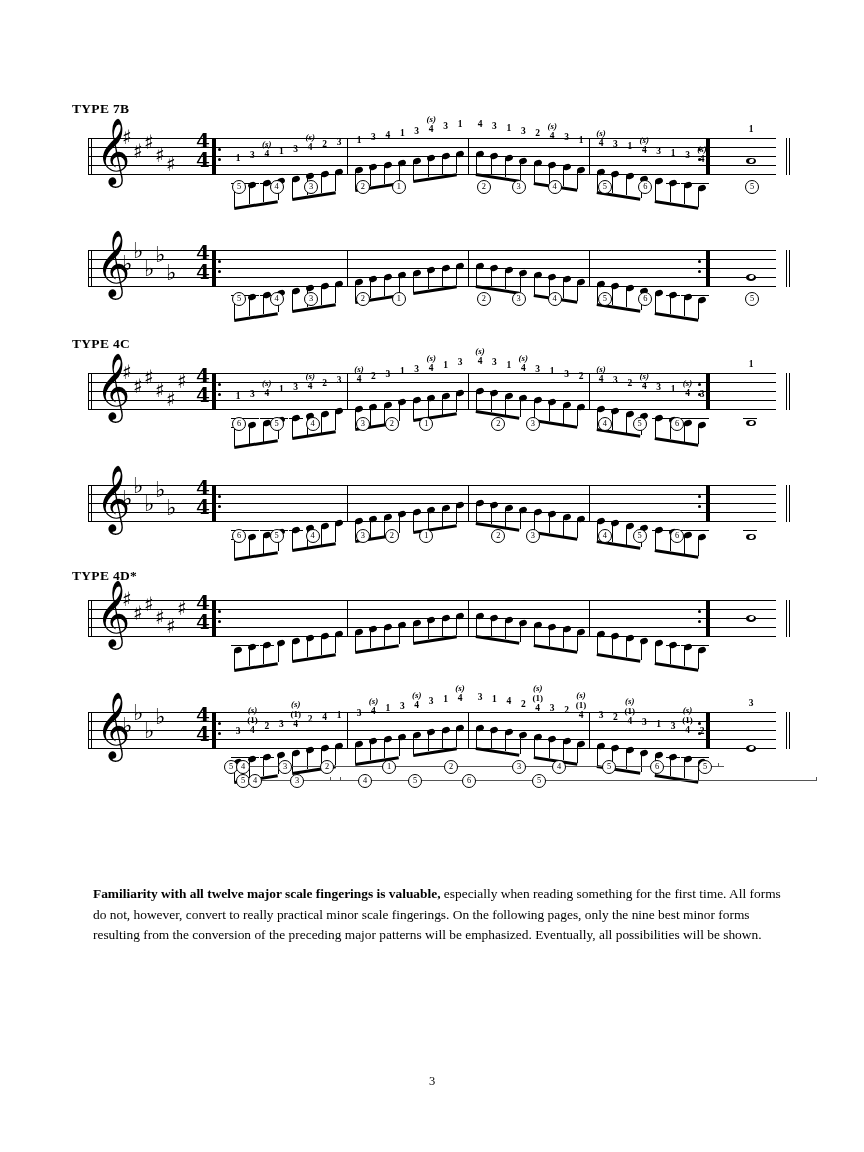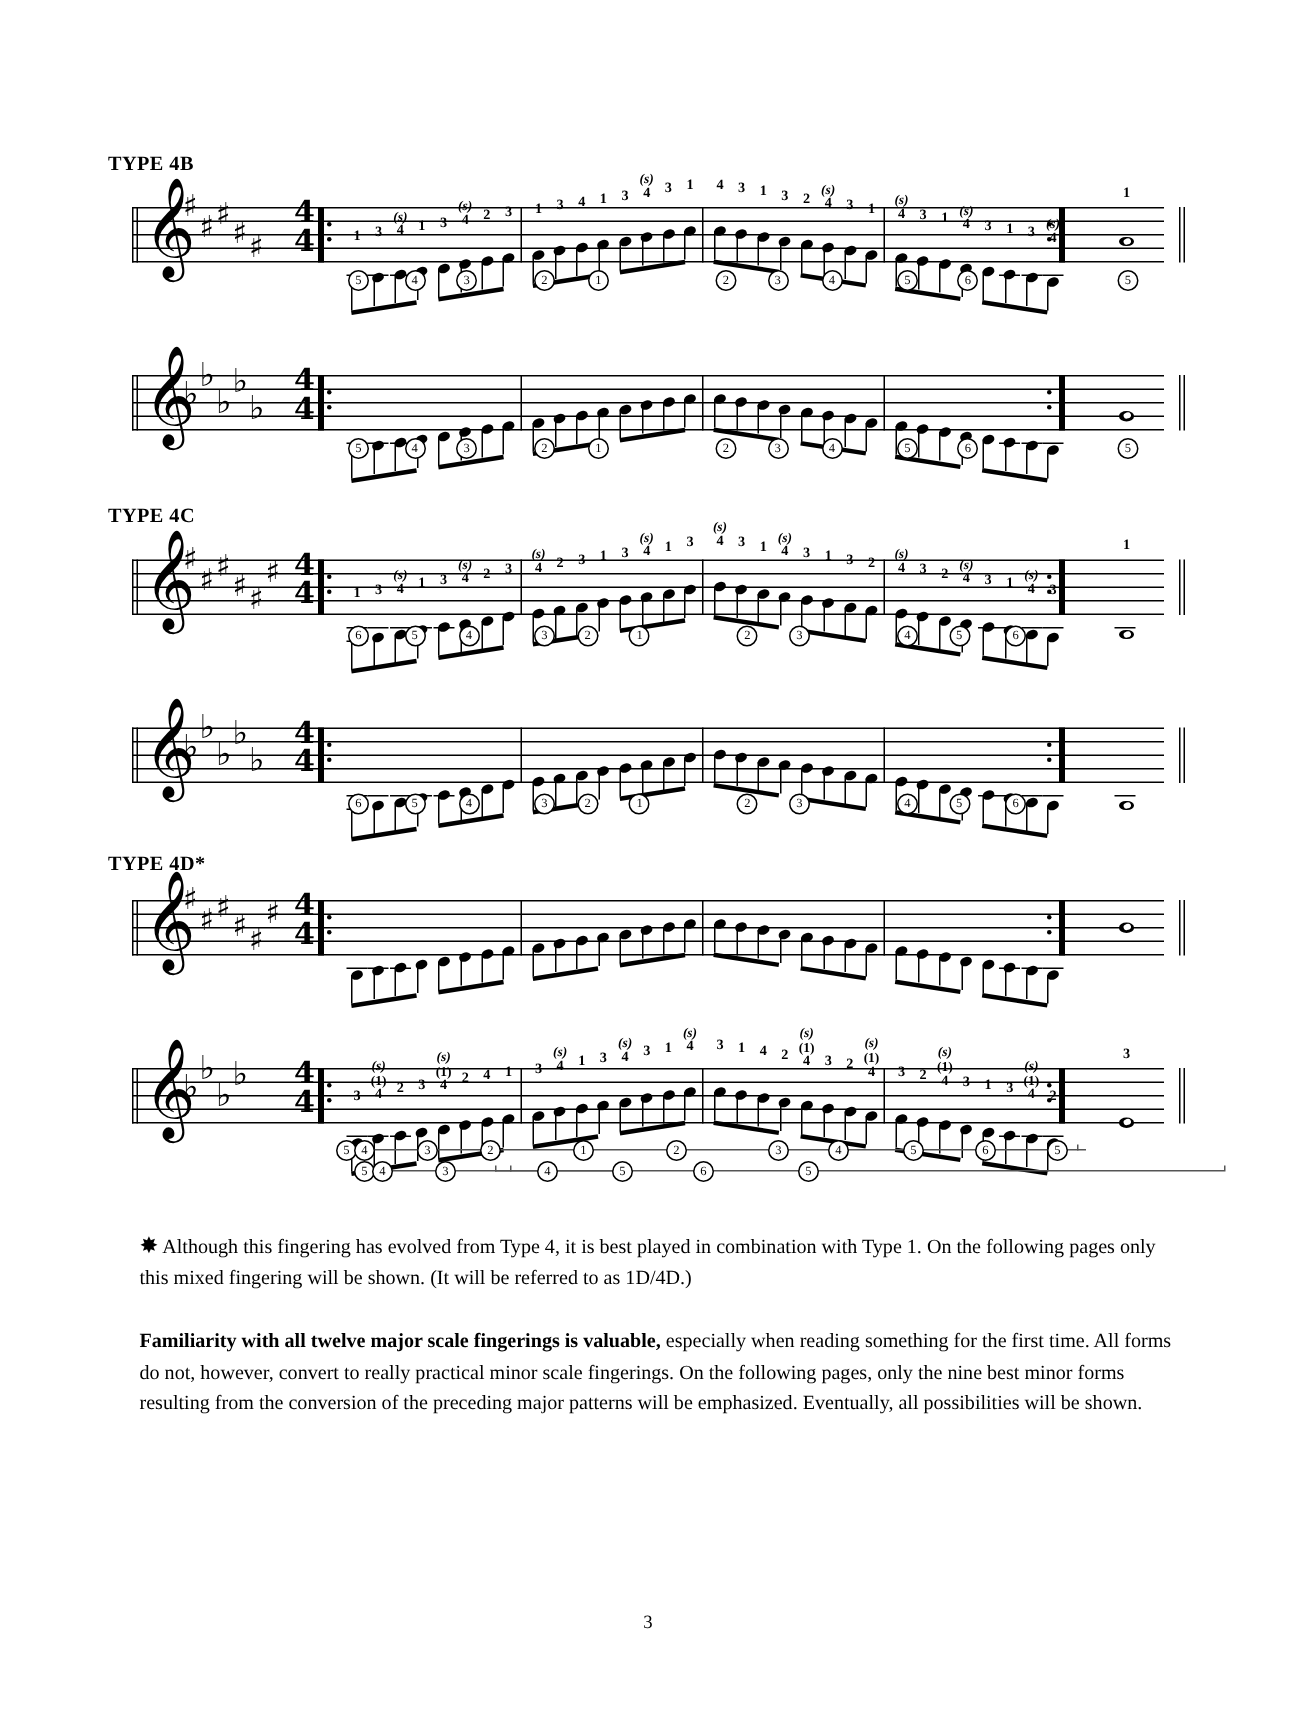--- a/index.html
+++ b/index.html
@@ -140,21 +140,21 @@
   .pagenum{
     position:absolute;width:100%;text-align:center;
     font-family:"Liberation Serif", serif;font-size:12.5px;
   }
 </style>
 </head>
 <body>
 
 <div class="page">
 
-  <div class="type-label" style="left:72px;top:101px;">TYPE 4B</div>
+  <div class="type-label" style="left:72px;top:101px;">TYPE 7B</div>
 
   <div class="system" id="sys4b" style="top:138px;height:170px;">
       <div class="staff" style="top:0px;">
         <div class="line"></div>
         <div class="line"></div>
         <div class="line"></div>
         <div class="line"></div>
         <div class="line"></div>
         <div class="clef">𝄞</div>
         <div class="ksig">
@@ -1025,23 +1025,19 @@
       <div class="cnum" style="left:616px;top:160px;">5</div>
       <div class="cnum" style="left:154px;top:174px;">5</div>
       <div class="cnum" style="left:166px;top:174px;">4</div>
       <div class="cnum" style="left:208px;top:174px;">3</div>
       <div class="cnum" style="left:276px;top:174px;">4</div>
       <div class="cnum" style="left:326px;top:174px;">5</div>
       <div class="cnum" style="left:380px;top:174px;">6</div>
       <div class="cnum" style="left:450px;top:174px;">5</div>
     </div>
 
-  <div class="prose" style="left:93px;top:820px;width:690px;text-indent:0;">
-    <span class="asterisk">✸</span>
-    <span>Although this fingering has evolved from Type 4, it is best played in combination with Type 1. On the following pages only this mixed fingering will be shown.  (It will be referred to as 1D/4D.)</span>
-  </div>
 
   <div class="prose" style="left:93px;top:884px;width:690px;">
     <b>Familiarity with all twelve major scale fingerings is valuable,</b><span> especially when reading something for the first time. All forms do not, however, convert to really practical minor scale fingerings. On the following pages, only the nine best minor forms resulting from the conversion of the preceding major patterns will be emphasized. Eventually, all possibilities will be shown.</span>
   </div>
 
   <div class="pagenum" style="top:1074px;left:0;">3</div>
 </div>
 
 </body></html>

